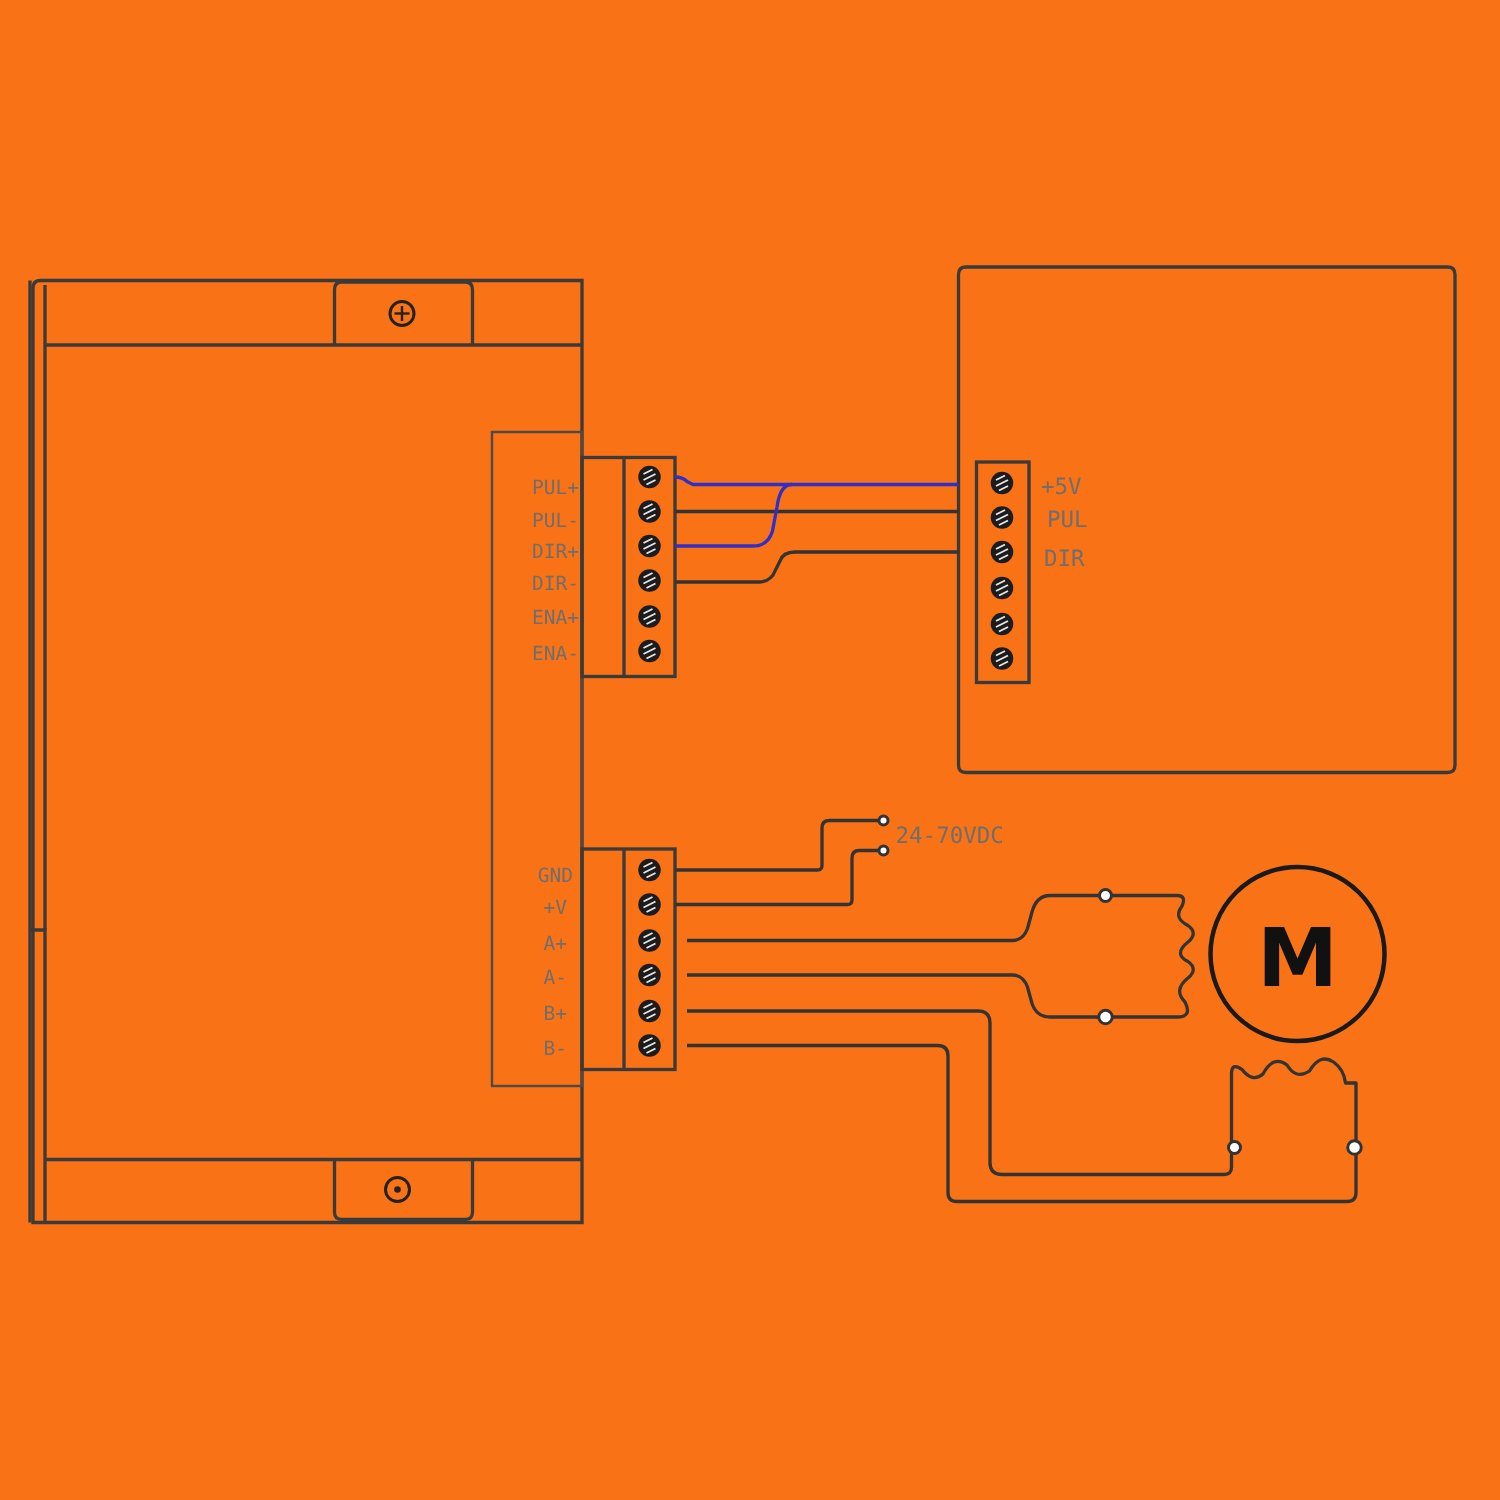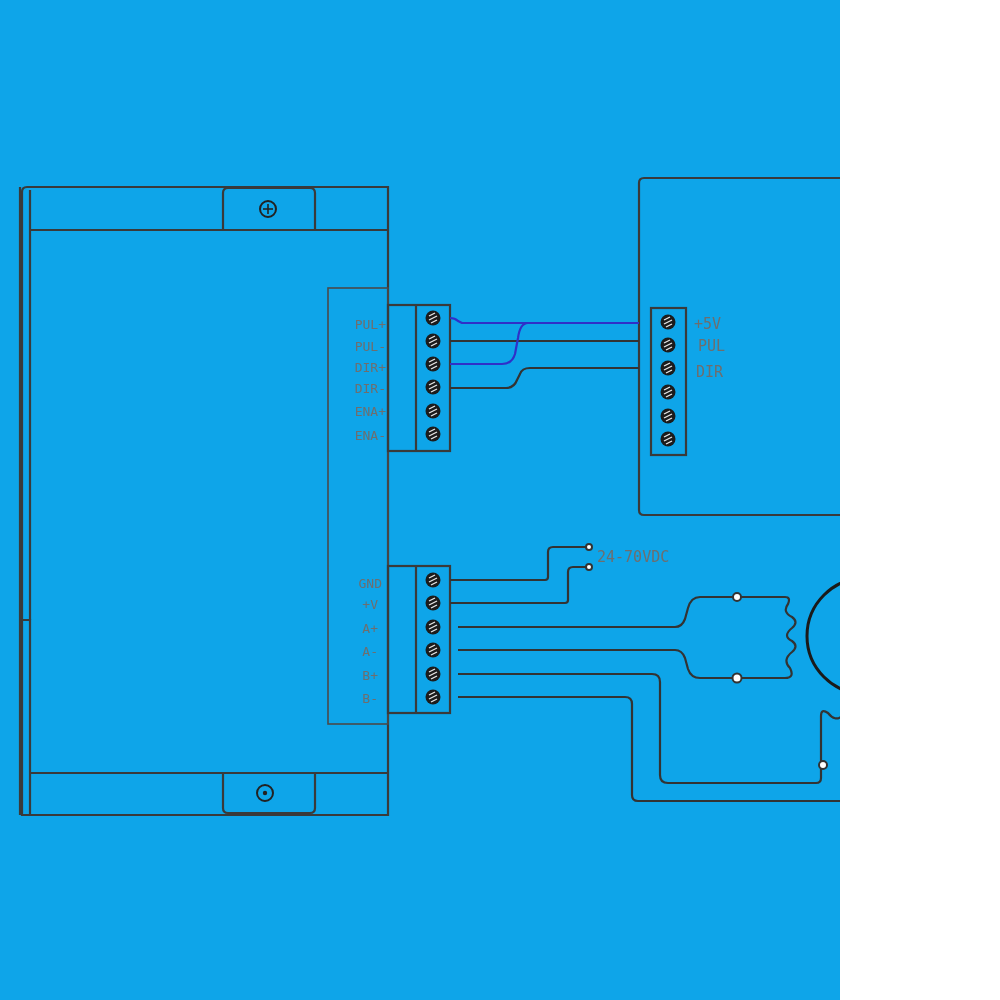--- a/index.html
+++ b/index.html
@@ -1,16 +1,16 @@
 <!DOCTYPE html>
 <html><head>
 <meta charset="utf-8">
 <style>
   html, body { margin: 0; padding: 0; background: #ffffff; }
-  #stage { position: relative; width: 840px; height: 1000px; background: #0ea5e9; overflow: hidden; }
+  #stage { position: relative; width: 1000px; height: 1000px; background: #f97316; overflow: hidden; }
   svg { position: absolute; left: 0; top: 0; }
   .ln { stroke: #3a3a3a; stroke-width: 2.2; fill: none; }
   .ln-thin { stroke: #4a4a4a; stroke-width: 1.6; fill: none; }
   .wire { stroke: #333333; stroke-width: 2.2; fill: none; stroke-linejoin: round; }
   .wire-blue { stroke: #3030c8; stroke-width: 2.2; fill: none; stroke-linejoin: round; }
   .lbl { font-family: "DejaVu Sans Mono", monospace; font-size: 15px; fill: #6e6e6e; }
   .lbl-sm { font-family: "DejaVu Sans Mono", monospace; font-size: 13px; fill: #6e6e6e; }
   .motor-letter { font-family: "DejaVu Sans", sans-serif; font-weight: bold; font-size: 54px; fill: #111111; }
   .screw { fill: #1c1c1c; }
   .slot { stroke: #e6e6e6; stroke-width: 1.3; }

